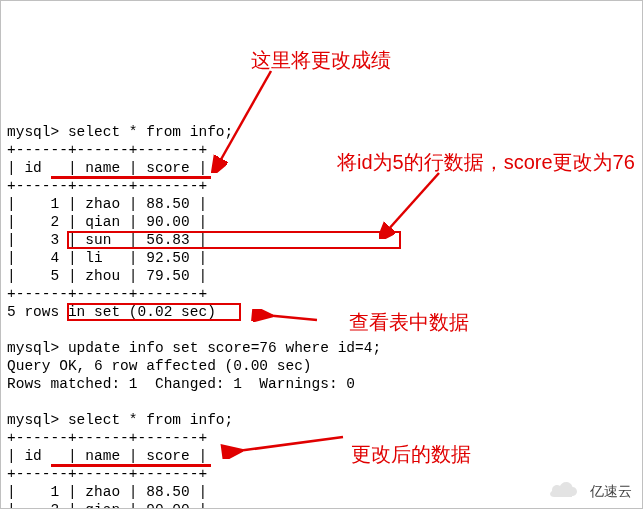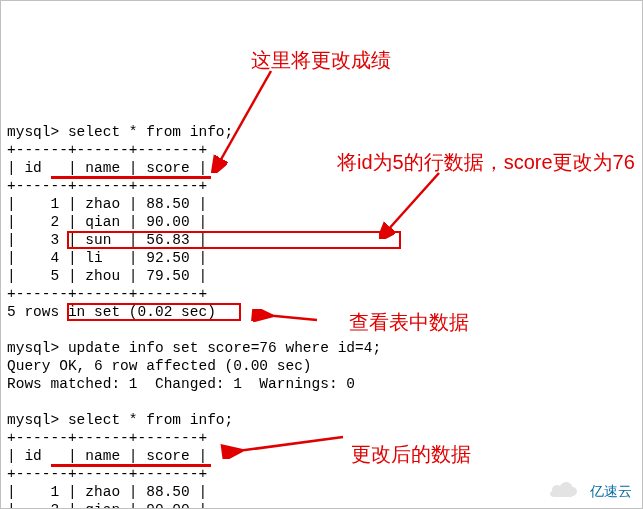--- a/index.html
+++ b/index.html
@@ -45,21 +45,21 @@
     fill: #e00000;
     z-index: 2;
     pointer-events: none;
   }
   .watermark {
     position: absolute;
     right: 10px;
     bottom: 8px;
     font-family: sans-serif;
     font-size: 14px;
-    color: #0369a1;
+    color: #404040;
     display: flex;
     align-items: flex-start;
     gap: 12px;
     z-index: 5;
   }
   .watermark svg { opacity: 0.5; }
 </style>
 </head>
 <body>
 

